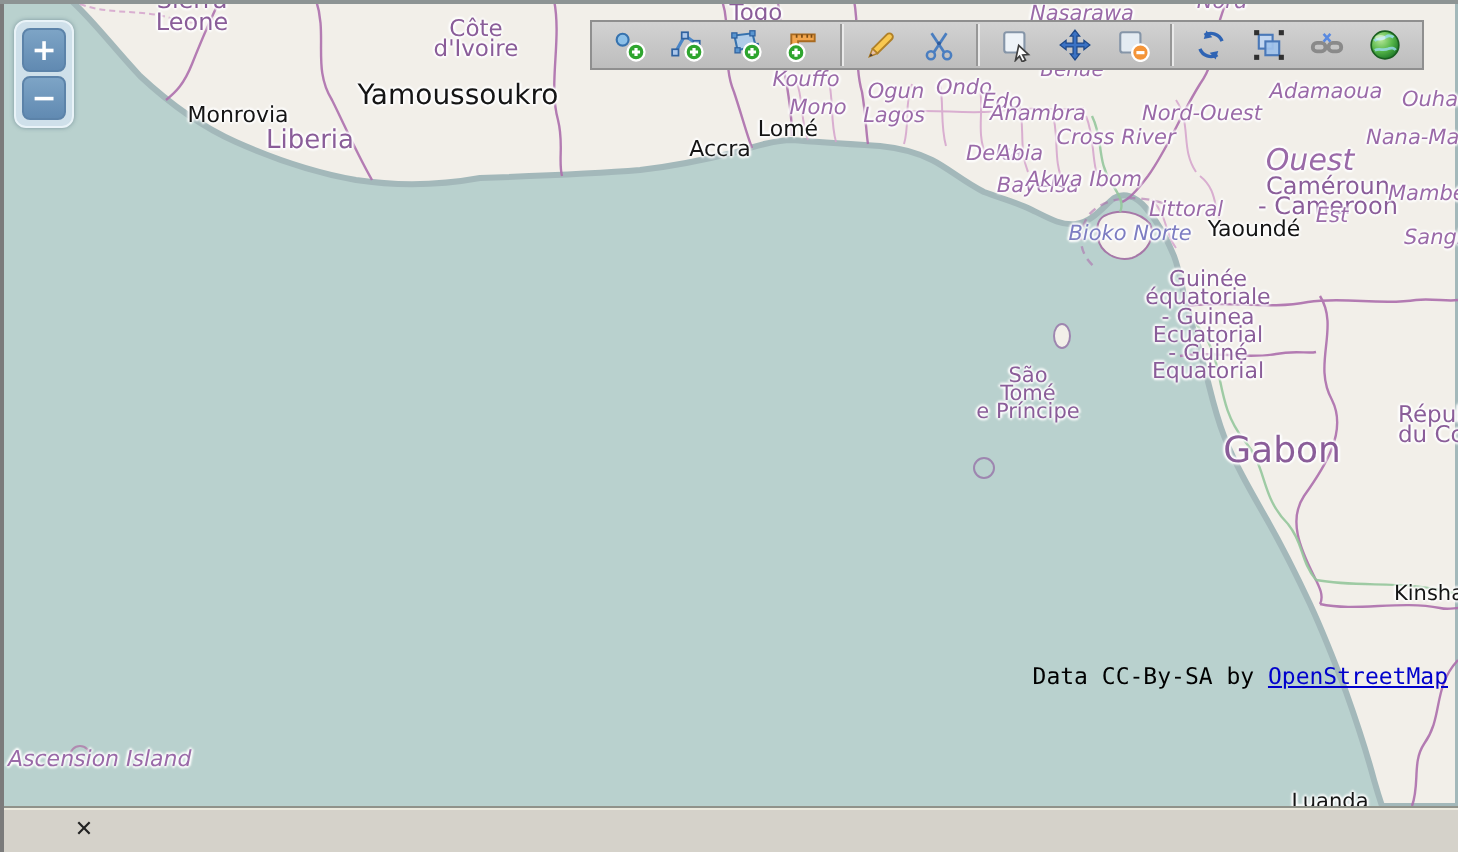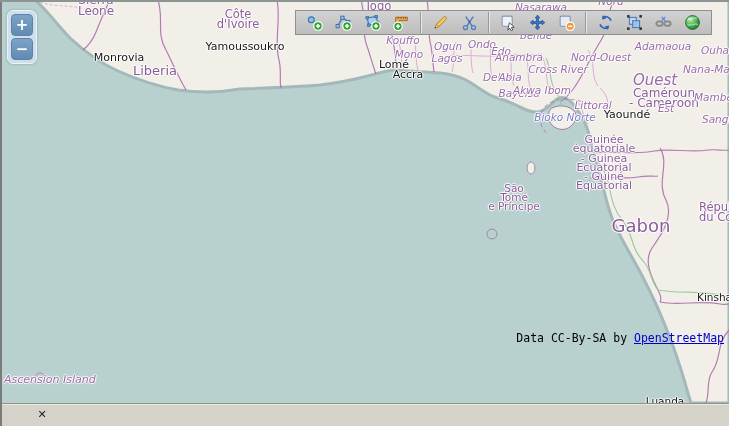--- a/index.html
+++ b/index.html
@@ -201,22 +201,22 @@
         <div class="map-label ml-state" style="left: 601px; top: 52px; font-size: 10.5px; line-height: 1.1; transform: translateX(-50%);">Nord-Ouest</div>
         <div class="map-label ml-state" style="left: 640px; top: 72px; font-size: 15px; line-height: 1.1; transform: translateX(-50%); padding-left: 30px;">Ouest</div>
         <div class="map-label ml-state" style="left: 683px; top: 64px; font-size: 10.5px; line-height: 1.1; text-align: left;">Nana-Mambéré</div>
         <div class="map-label ml-state" style="left: 593px; top: 100px; font-size: 10.5px; line-height: 1.1; transform: translateX(-50%);">Littoral</div>
         <div class="map-label ml-state" style="left: 666px; top: 103px; font-size: 10.5px; line-height: 1.1; transform: translateX(-50%);">Est</div>
         <div class="map-label ml-state" style="left: 694px; top: 92px; font-size: 10.5px; line-height: 1.1; text-align: left;">Mambéré</div>
         <div class="map-label ml-state" style="left: 702px; top: 114px; font-size: 10.5px; line-height: 1.1; text-align: left;">Sangha</div>
         <div class="map-label ml-island" style="left: 565px; top: 112px; font-size: 10.5px; line-height: 1.1; transform: translateX(-50%);">Bioko Norte</div>
         <div class="map-label ml-state" style="left: 4px; top: 374px; font-size: 11px; line-height: 1.1; text-align: left;">Ascension Island</div>
         <div class="map-label ml-city" style="left: 119px; top: 52px; font-size: 11px; line-height: 1.1; transform: translateX(-50%);">Monrovia</div>
-        <div class="map-label ml-city" style="left: 245px; top: 41px; font-size: 11px; line-height: 1.1; transform: translateX(-50%);">Yamoussoukro</div>
-        <div class="map-label ml-city" style="left: 360px; top: 69px; font-size: 11px; line-height: 1.1; transform: translateX(-50%); margin-left: 48px;">Accra</div>
+        <div class="map-label ml-city" style="left: 229px; top: 41px; font-size: 14px; line-height: 1.1; transform: translateX(-50%);">Yamoussoukro</div>
+        <div class="map-label ml-city" style="left: 360px; top: 69px; font-size: 11px; line-height: 1.1; transform: translateX(-50%);">Accra</div>
         <div class="map-label ml-city" style="left: 394px; top: 59px; font-size: 11px; line-height: 1.1; transform: translateX(-50%);">Lomé</div>
         <div class="map-label ml-city" style="left: 627px; top: 109px; font-size: 11px; line-height: 1.1; transform: translateX(-50%);">Yaoundé</div>
         <div class="map-label ml-city" style="left: 697px; top: 292px; font-size: 10.5px; line-height: 1.1; text-align: left;">Kinshasa</div>
         <div class="map-label ml-city" style="left: 665px; top: 396px; font-size: 10.5px; line-height: 1.1; transform: translateX(-50%); text-decoration: underline;">Luanda</div>
       </div>
 
     <div class="attribution"><span>Data CC-By-SA by </span><a class="osm-link" href="#">OpenStreetMap</a></div>
   </div>
 
   <div class="zoom-panel">

